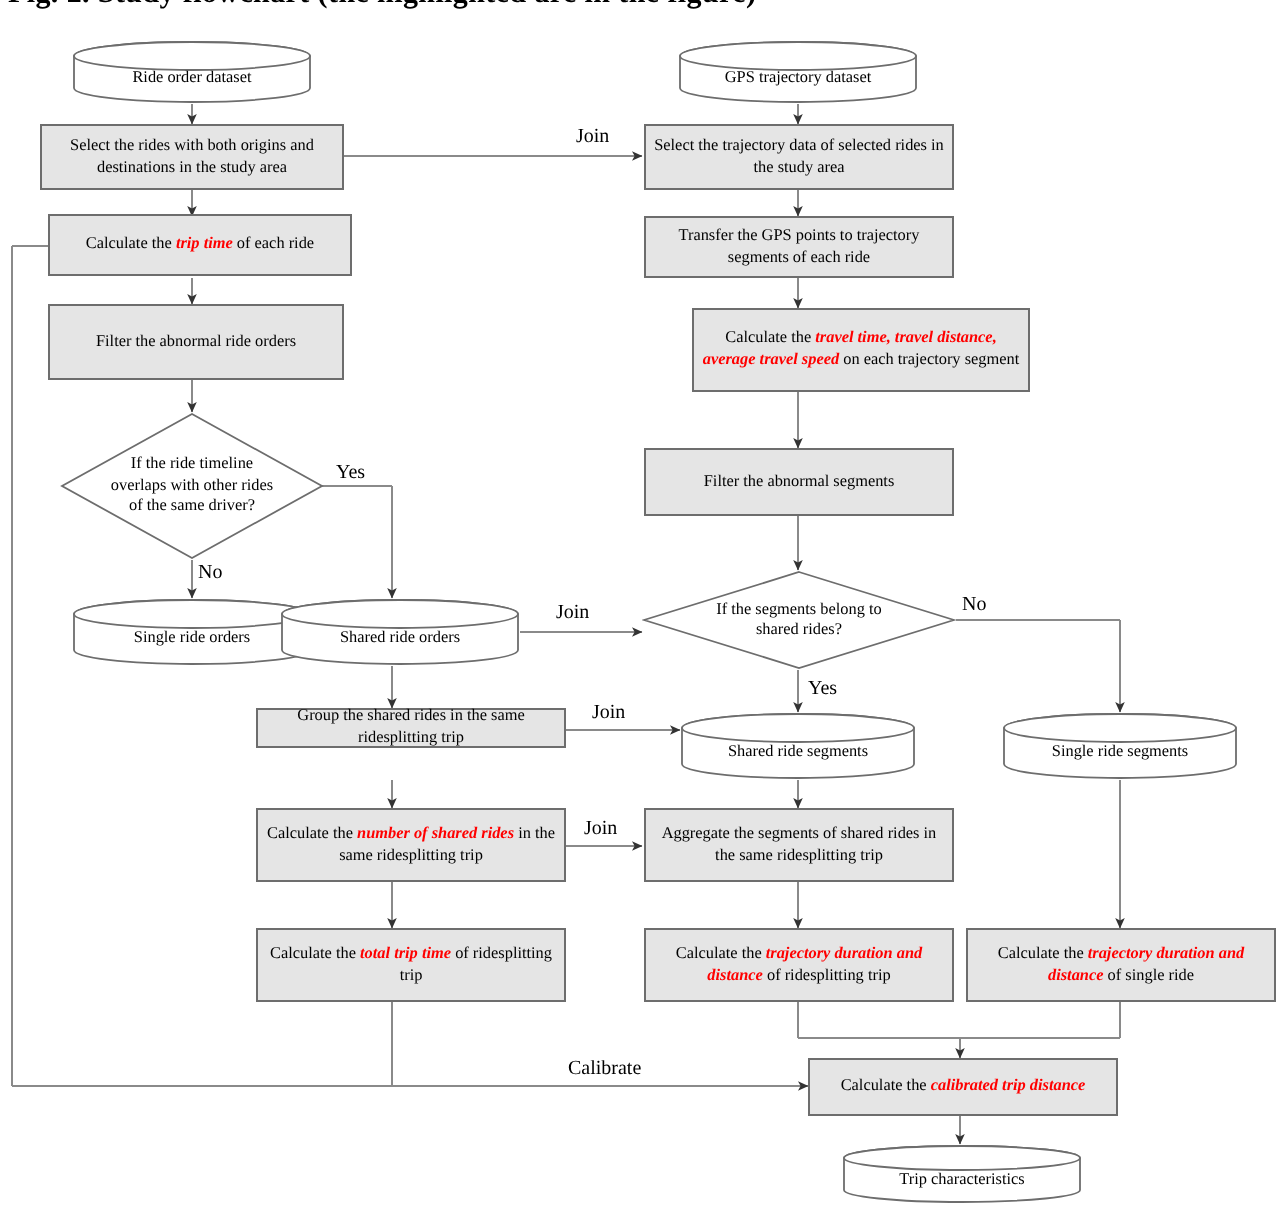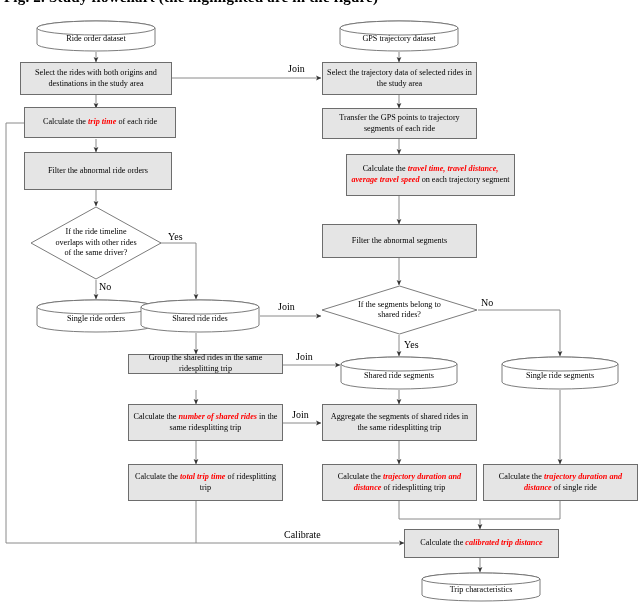--- a/index.html
+++ b/index.html
@@ -225,21 +225,21 @@
       <ellipse cx="60" cy="8" rx="59" ry="7" fill="#ffffff" stroke="#6d6d6d" stroke-width="0.9"></ellipse>
     </svg>
     <span class="cyl-label">Single ride orders</span>
   </div>
 
   <div class="cylinder" style="left:140px; top:299px; width:120px; height:34px;">
     <svg class="cyl-svg" viewBox="0 0 120 34" preserveAspectRatio="none">
       <path d="M1,8 A59,7 0 0 1 119,8 L119,26 A59,7 0 0 1 1,26 Z" fill="#ffffff" stroke="#6d6d6d" stroke-width="0.9"></path>
       <ellipse cx="60" cy="8" rx="59" ry="7" fill="#ffffff" stroke="#6d6d6d" stroke-width="0.9"></ellipse>
     </svg>
-    <span class="cyl-label">Shared ride rides</span>
+    <span class="cyl-label">Shared ride orders</span>
   </div>
 
   <div class="node process" style="left:128px; top:354px; width:155px; height:20px;">
     <span class="txt">Group the shared rides in the same ridesplitting trip</span>
   </div>
 
   <div class="node process" style="left:128px; top:404px; width:155px; height:37px;">
     <span class="txt"><span>Calculate the </span><span class="hl">number of shared rides</span><span> in the same ridesplitting trip</span></span>
   </div>
 

